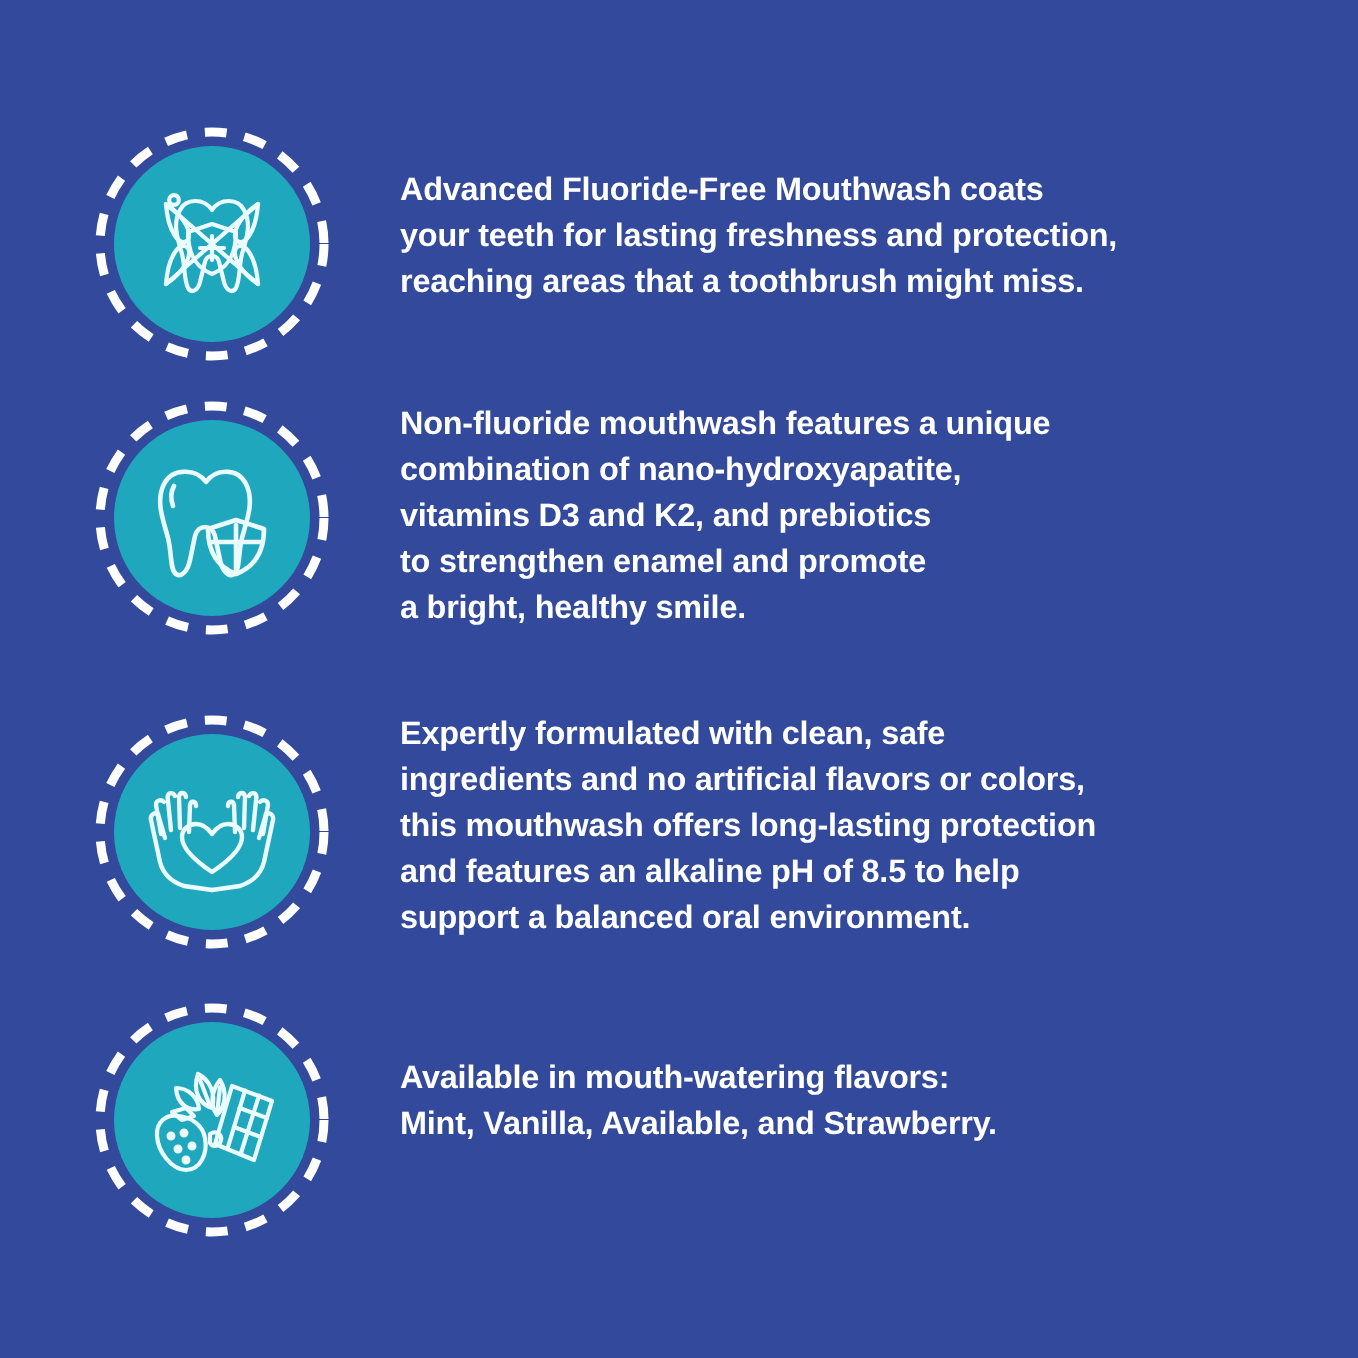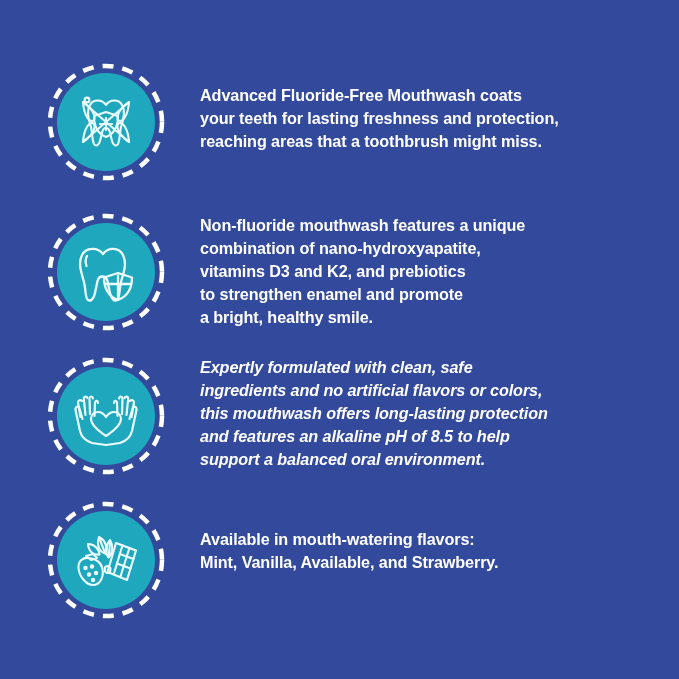--- a/index.html
+++ b/index.html
@@ -64,25 +64,25 @@
     letter-spacing: -0.1px;
     padding-left: 34px;
     padding-right: 12px;
     white-space: pre-line;
   }
 
   
   #row-1 { top: 62px; }
   #row-1 .feature-text { padding-top: 22px; }
 
-  #row-2 { top: 212px; }
+  #row-2 { top: 199px; }
   #row-2 .feature-text { padding-top: 2px; }
 
   #row-3 { top: 356px; }
-  #row-3 .feature-text { padding-top: 0px; font-style: italic; }
+  #row-3 .feature-text { padding-top: 0px; }
 
   #row-4 { top: 500px; }
   #row-4 .feature-text { padding-top: 28px; }
 </style>
 </head>
 <body>
 
 <div id="board">
 
   <div class="feature-row" id="row-1">

